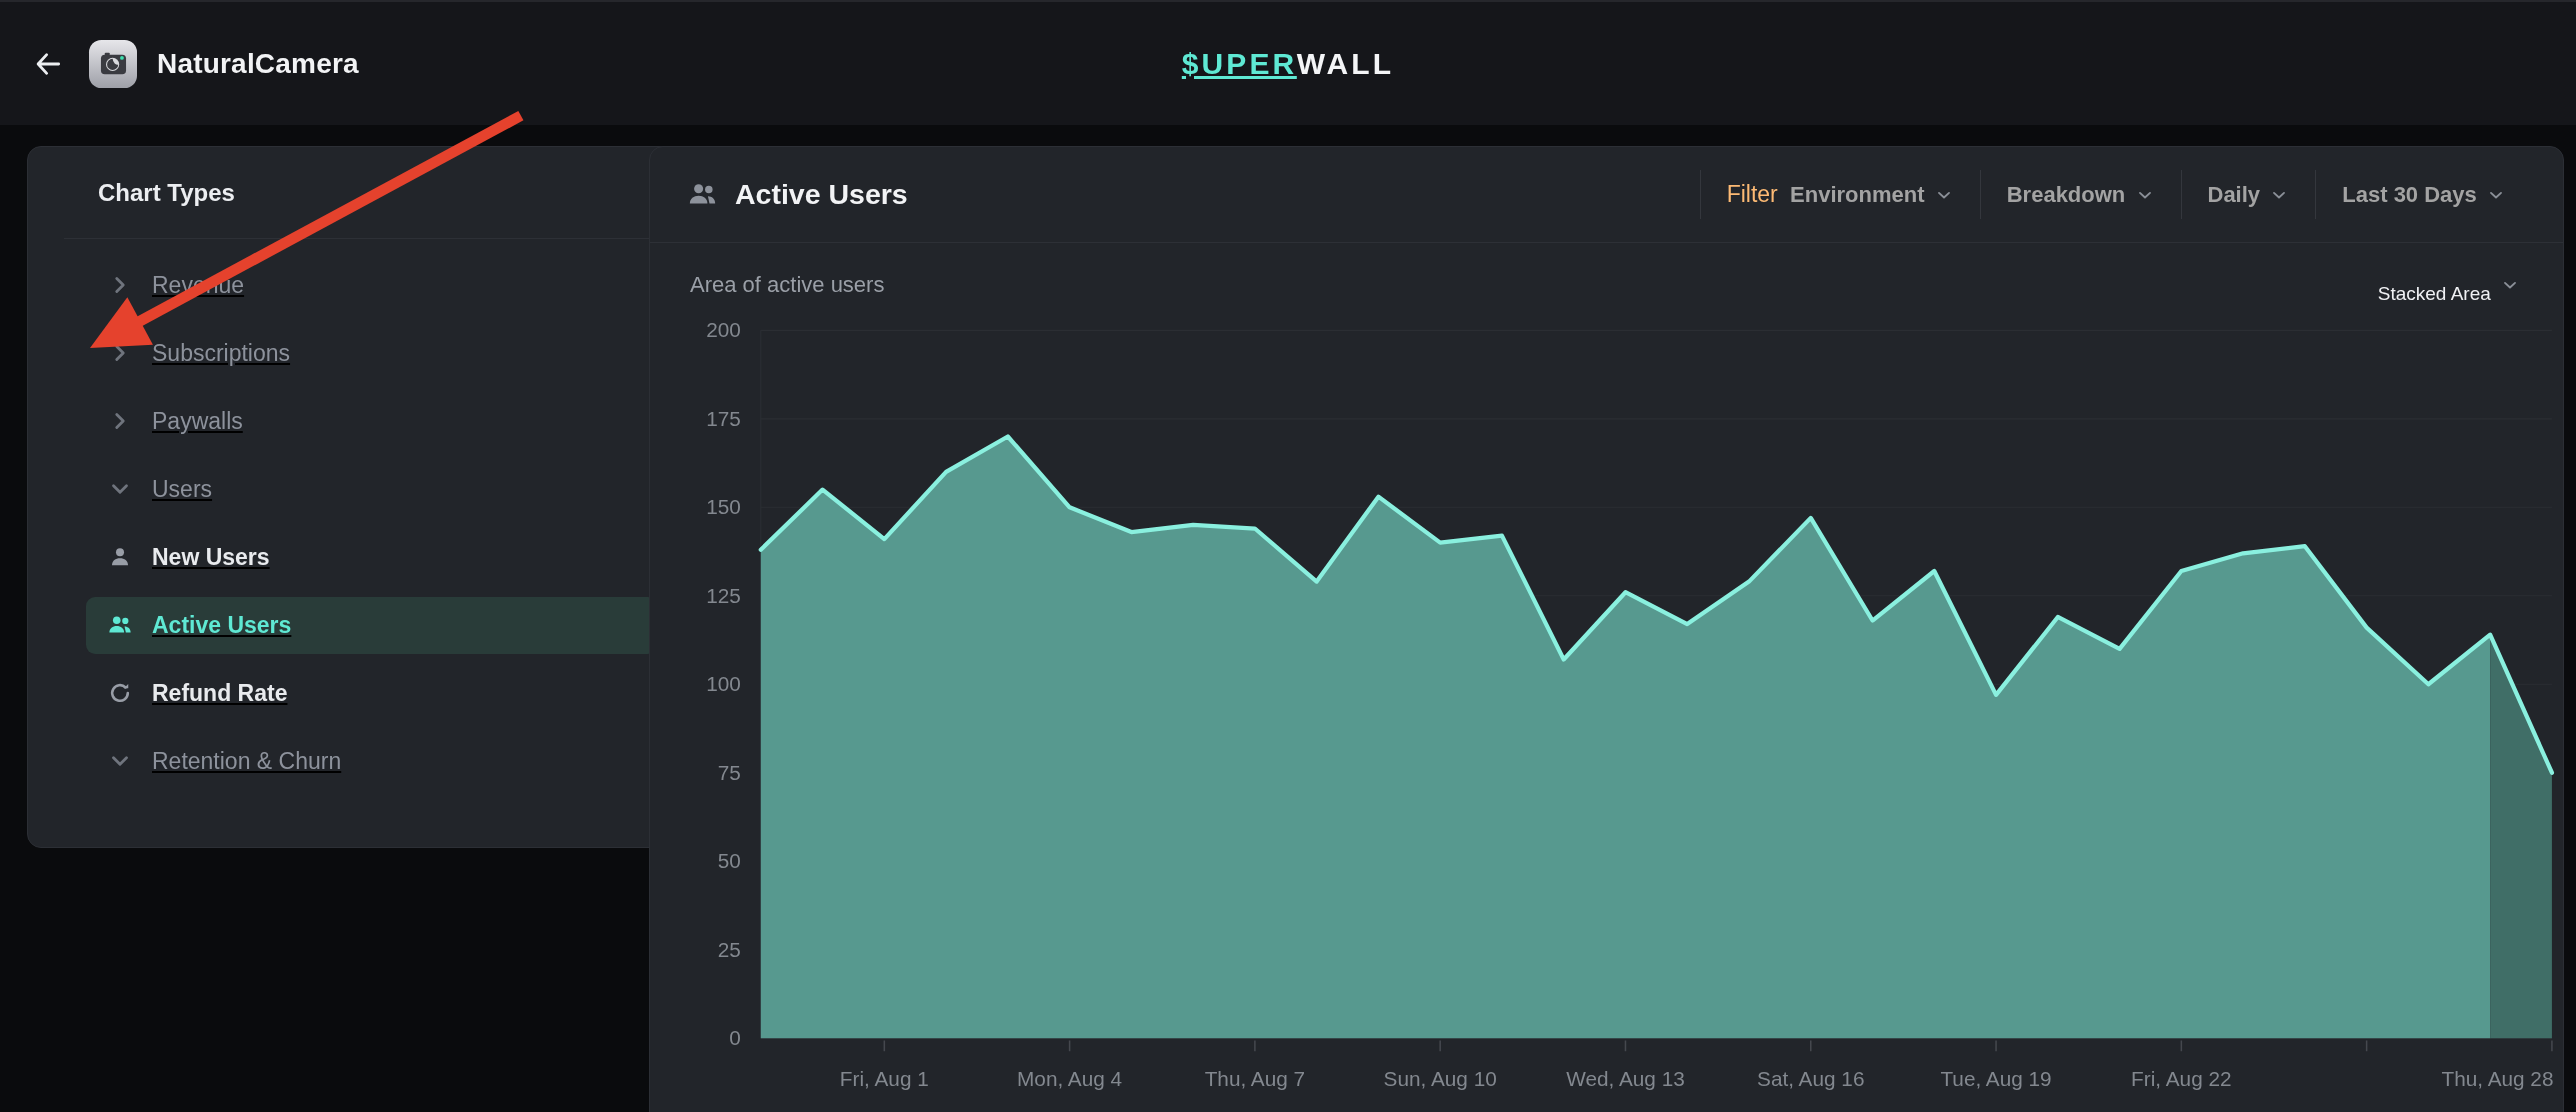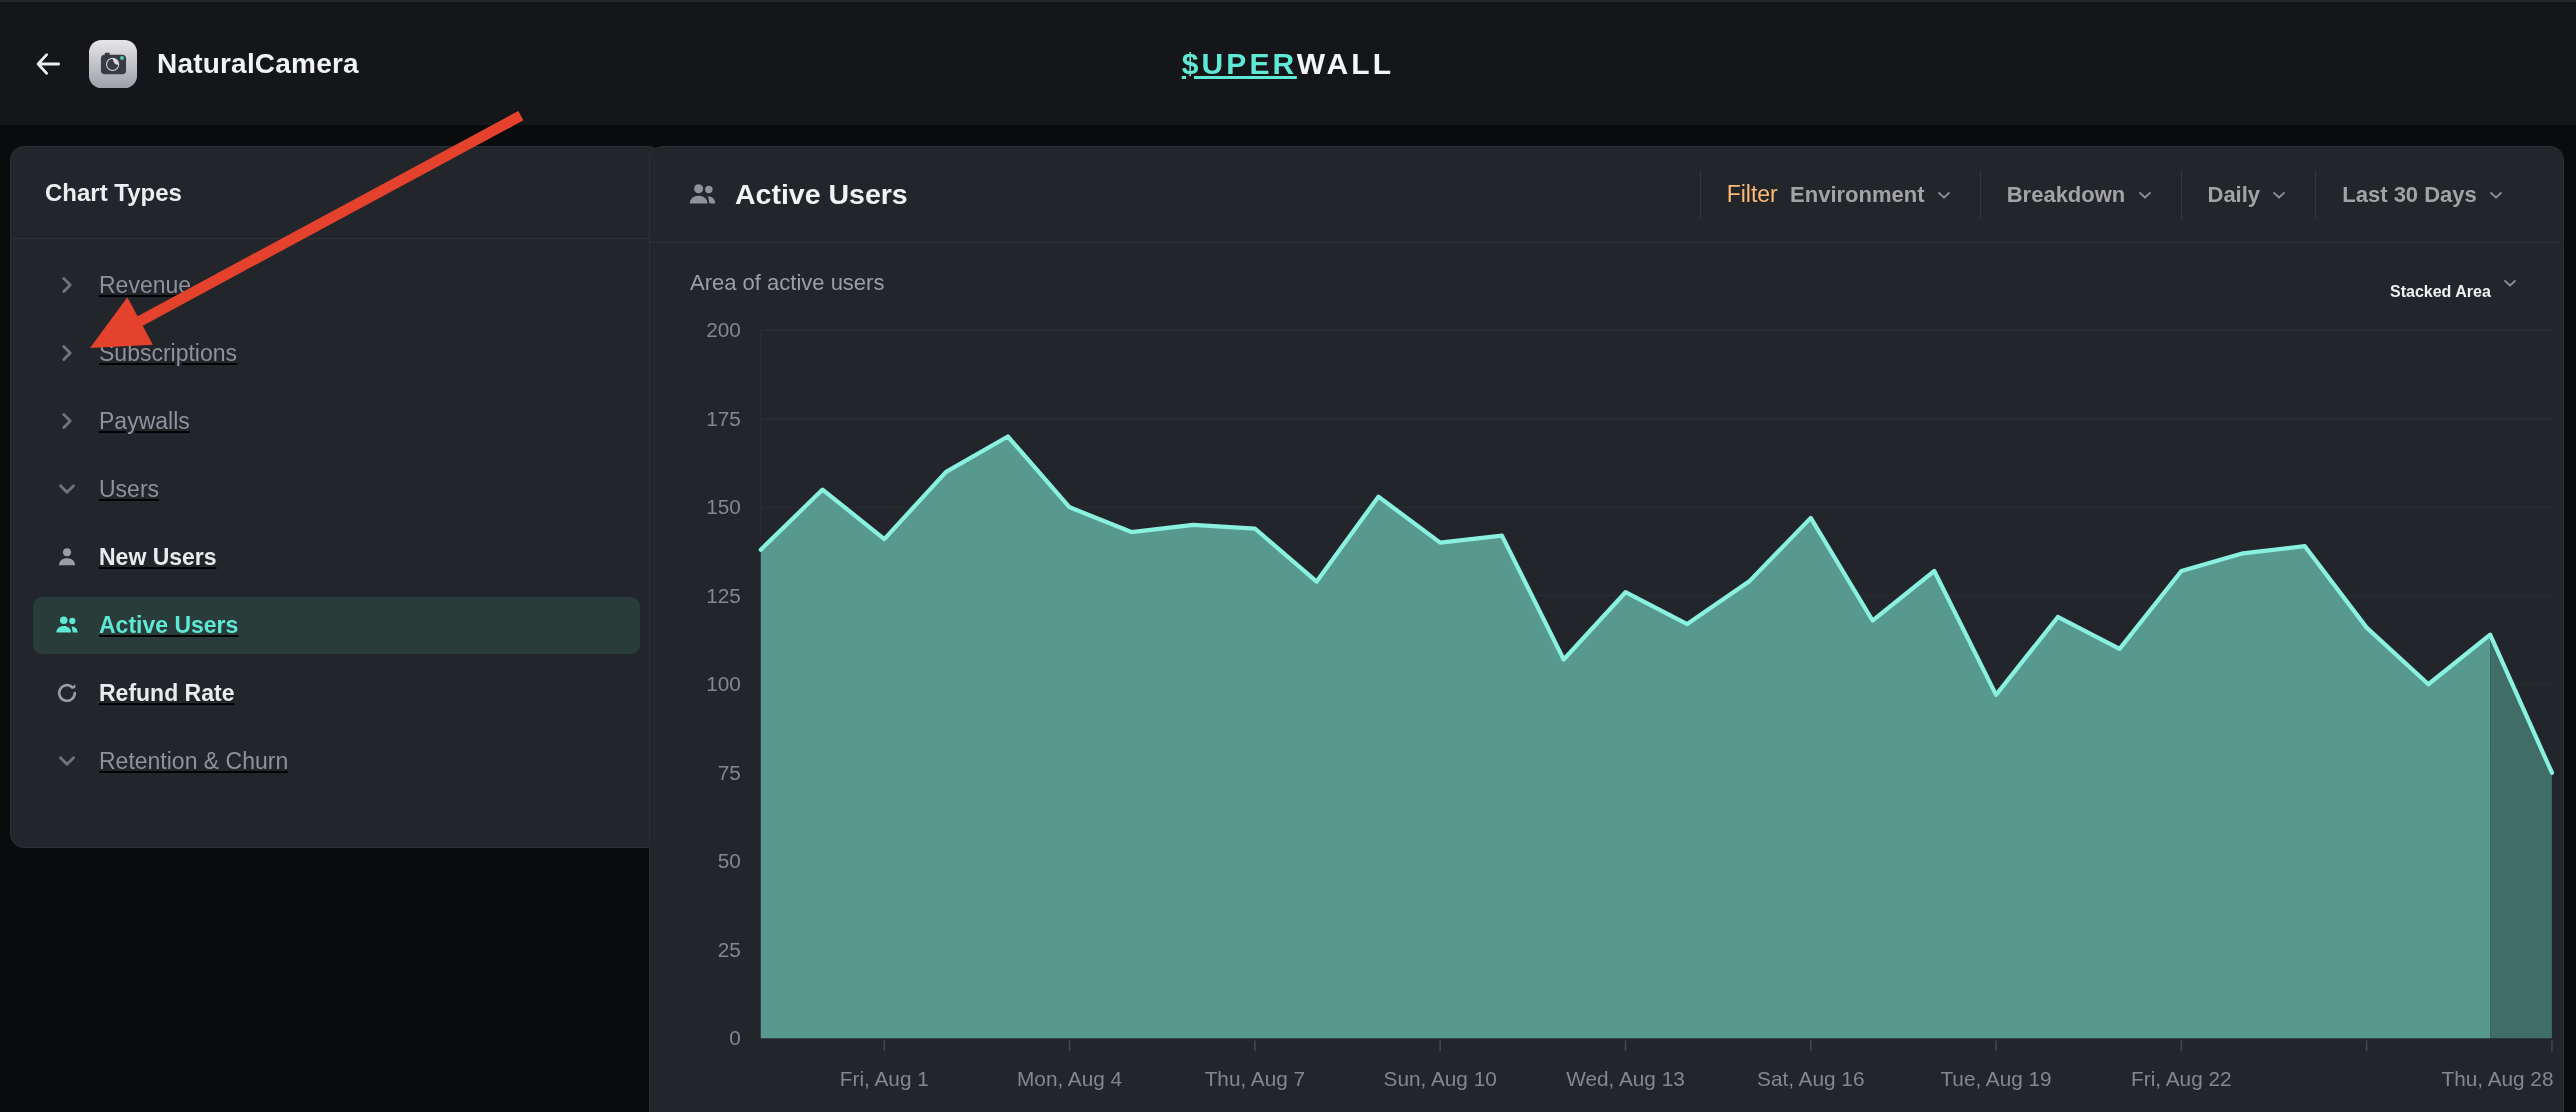--- a/index.html
+++ b/index.html
@@ -27,21 +27,21 @@
     position:absolute;left:50%;top:50%;transform:translate(-50%,-50%);
     font-size:30px;font-weight:800;letter-spacing:3.1px;white-space:nowrap;
   }
   .logo .teal{color:#5fe9d4;text-decoration:underline;}
   .logo .white{color:#f4f5f7;}
   
   .panel{
     position:absolute;background:#22252a;border:0.8px solid #2c2f35;border-radius:14px;
     box-sizing:border-box;
   }
-  .sidebar{left:10px;top:146px;width:652px;height:702px;}
+  .sidebar{left:27px;top:146px;width:652px;height:702px;padding-left:36px;}
   .mainpanel{left:649px;top:146px;width:1915px;height:1016px;overflow:hidden;}
   .sb-title{
     color:#eceef1;font-size:24px;font-weight:600;
     padding:32px 0 31px 34px;
   }
   .divider{height:1.2px;background:#2d3036;width:100%;}
   .sb-list{padding-top:12.3px;text-decoration:underline;}
   .sb-row{
     height:68px;display:flex;align-items:center;padding-left:43px;cursor:pointer;
     box-sizing:border-box;
@@ -69,21 +69,21 @@
   }
   .fgroup .flabel{color:#a3a3a3;font-size:22px;font-weight:600;}
   .fprefix{color:#fdba74;font-size:23px;font-weight:500;margin-right:3.1px;}
   
   .sub-row{
     display:flex;align-items:center;justify-content:space-between;
     padding:21.5px 43px 0 40px;
   }
   .subtitle{color:#9a9fa7;font-size:22px;font-weight:500;}
   .chart-type{display:flex;align-items:center;gap:9.2px;cursor:pointer;}
-  .chart-type span{color:#f0f1f4;font-size:16px;font-weight:700;margin-top:18px;}
+  .chart-type span{color:#f0f1f4;font-size:19px;font-weight:400;margin-top:18px;}
   #chart{position:absolute;left:0;top:0;pointer-events:none;}
   #arrow-overlay{position:absolute;left:0;top:0;z-index:50;pointer-events:none;}
   .chev{flex:none;}
 </style>
 </head>
 <body>
 
 <header class="topbar">
   <div class="topbar-left">
     <div class="back-btn">

